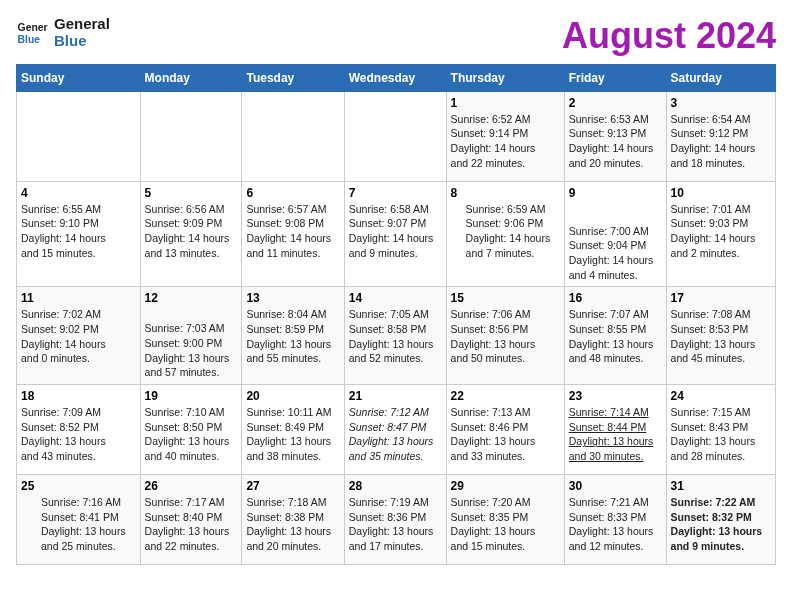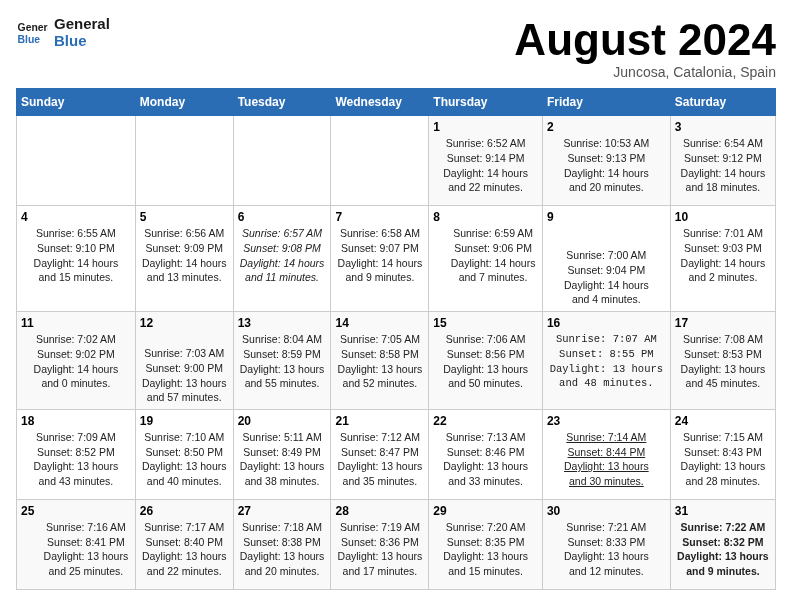--- a/index.html
+++ b/index.html
@@ -22,23 +22,23 @@
       gap: 4px;
     }
     .logo-icon {
       width: 32px;
       height: 32px;
     }
     .title-block {
       text-align: right;
     }
     .main-title {
-      font-size: 44px;
+      font-size: 36px;
       font-weight: bold;
-      color: #000000;
+      color: #a21caf;
       line-height: 1.1;
     }
     .subtitle {
       font-size: 14px;
       color: #555;
     }
     table {
       width: 100%;
       border-collapse: collapse;
       font-size: 11px;
@@ -65,21 +65,20 @@
     .day-number {
       font-weight: bold;
       font-size: 12px;
       margin-bottom: 2px;
       display: block;
     }
     .day-info {
       font-size: 10.5px;
       color: #222;
       line-height: 1.4;
-      text-align: center;
     }
     .empty-cell {
       background: #fff !important;
     }
   </style>
 </head>
 <body>
 
 <div class="header">
   <div class="logo">
@@ -88,21 +87,20 @@
       <text x="2" y="32" font-size="13" font-weight="bold" fill="#2a6db5">Blue</text>
       <polygon points="52,10 62,10 62,25" fill="#2a6db5" transform="translate(-10,2)"></polygon>
     </svg>
     <div style="display:flex;flex-direction:column;line-height:1.1;margin-left:2px;">
       <span style="font-size:15px;font-weight:bold;color:#1a1a1a;">General</span>
       <span style="font-size:15px;font-weight:bold;color:#2a6db5;">Blue</span>
     </div>
   </div>
   <div class="title-block">
     <div class="main-title">August 2024</div>
-    <div class="subtitle">Juncosa, Catalonia, Spain</div>
   </div>
 </div>
 
 <table>
   <thead>
     <tr id="header-row">
         <th>Sunday</th>
         <th>Monday</th>
         <th>Tuesday</th>
         <th>Wednesday</th>
@@ -119,21 +117,21 @@
         <td class="empty-cell"></td>
         <td>
           <span class="day-number">1</span>
           <div class="day-info" style="white-space: pre-line;">Sunrise: 6:52 AM
 Sunset: 9:14 PM
 Daylight: 14 hours
 and 22 minutes.</div>
         </td>
         <td>
           <span class="day-number">2</span>
-          <div class="day-info" style="white-space: pre-line;">Sunrise: 10:53 AM
+          <div class="day-info" style="white-space: pre-line;">Sunrise: 6:53 AM
 Sunset: 9:13 PM
 Daylight: 14 hours
 and 20 minutes.</div>
         </td>
         <td>
           <span class="day-number">3</span>
           <div class="day-info" style="white-space: pre-line;">Sunrise: 6:54 AM
 Sunset: 9:12 PM
 Daylight: 14 hours
 and 18 minutes.</div>
@@ -149,21 +147,21 @@
         </td>
         <td>
           <span class="day-number">5</span>
           <div class="day-info" style="white-space: pre-line;">Sunrise: 6:56 AM
 Sunset: 9:09 PM
 Daylight: 14 hours
 and 13 minutes.</div>
         </td>
         <td>
           <span class="day-number">6</span>
-          <div class="day-info" style="white-space: pre-line; font-style: italic;">Sunrise: 6:57 AM
+          <div class="day-info" style="white-space: pre-line;">Sunrise: 6:57 AM
 Sunset: 9:08 PM
 Daylight: 14 hours
 and 11 minutes.</div>
         </td>
         <td>
           <span class="day-number">7</span>
           <div class="day-info" style="white-space: pre-line;">Sunrise: 6:58 AM
 Sunset: 9:07 PM
 Daylight: 14 hours
 and 9 minutes.</div>
@@ -221,21 +219,21 @@
         </td>
         <td>
           <span class="day-number">15</span>
           <div class="day-info" style="white-space: pre-line;">Sunrise: 7:06 AM
 Sunset: 8:56 PM
 Daylight: 13 hours
 and 50 minutes.</div>
         </td>
         <td>
           <span class="day-number">16</span>
-          <div class="day-info" style="white-space: pre-line; font-family: Liberation Mono, monospace;">Sunrise: 7:07 AM
+          <div class="day-info" style="white-space: pre-line;">Sunrise: 7:07 AM
 Sunset: 8:55 PM
 Daylight: 13 hours
 and 48 minutes.</div>
         </td>
         <td>
           <span class="day-number">17</span>
           <div class="day-info" style="white-space: pre-line;">Sunrise: 7:08 AM
 Sunset: 8:53 PM
 Daylight: 13 hours
 and 45 minutes.</div>
@@ -251,28 +249,28 @@
         </td>
         <td>
           <span class="day-number">19</span>
           <div class="day-info" style="white-space: pre-line;">Sunrise: 7:10 AM
 Sunset: 8:50 PM
 Daylight: 13 hours
 and 40 minutes.</div>
         </td>
         <td>
           <span class="day-number">20</span>
-          <div class="day-info" style="white-space: pre-line;">Sunrise: 5:11 AM
+          <div class="day-info" style="white-space: pre-line;">Sunrise: 10:11 AM
 Sunset: 8:49 PM
 Daylight: 13 hours
 and 38 minutes.</div>
         </td>
         <td>
           <span class="day-number">21</span>
-          <div class="day-info" style="white-space: pre-line;">Sunrise: 7:12 AM
+          <div class="day-info" style="white-space: pre-line; font-style: italic;">Sunrise: 7:12 AM
 Sunset: 8:47 PM
 Daylight: 13 hours
 and 35 minutes.</div>
         </td>
         <td>
           <span class="day-number">22</span>
           <div class="day-info" style="white-space: pre-line;">Sunrise: 7:13 AM
 Sunset: 8:46 PM
 Daylight: 13 hours
 and 33 minutes.</div>

